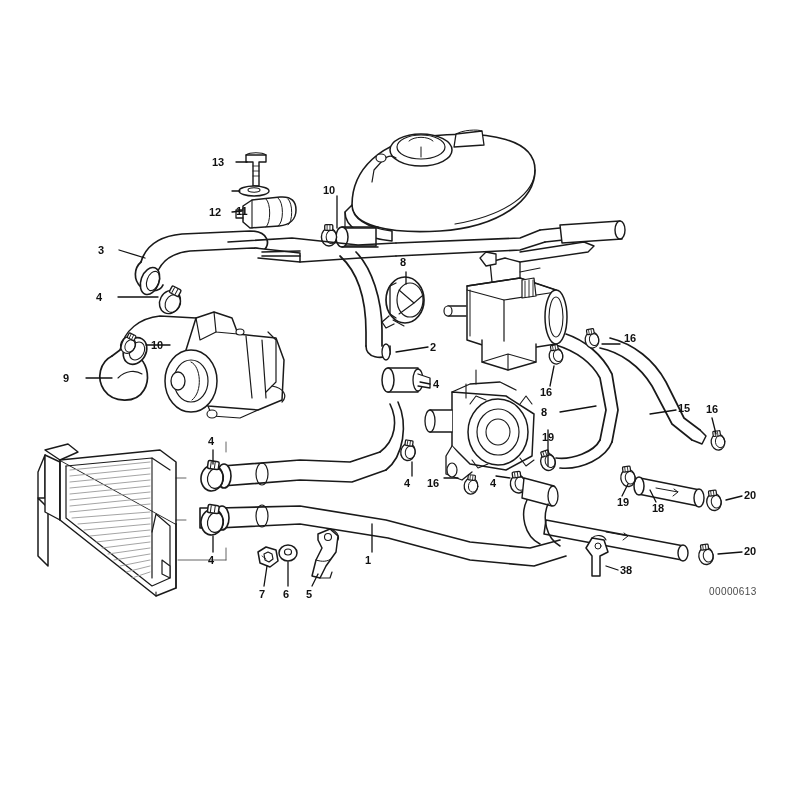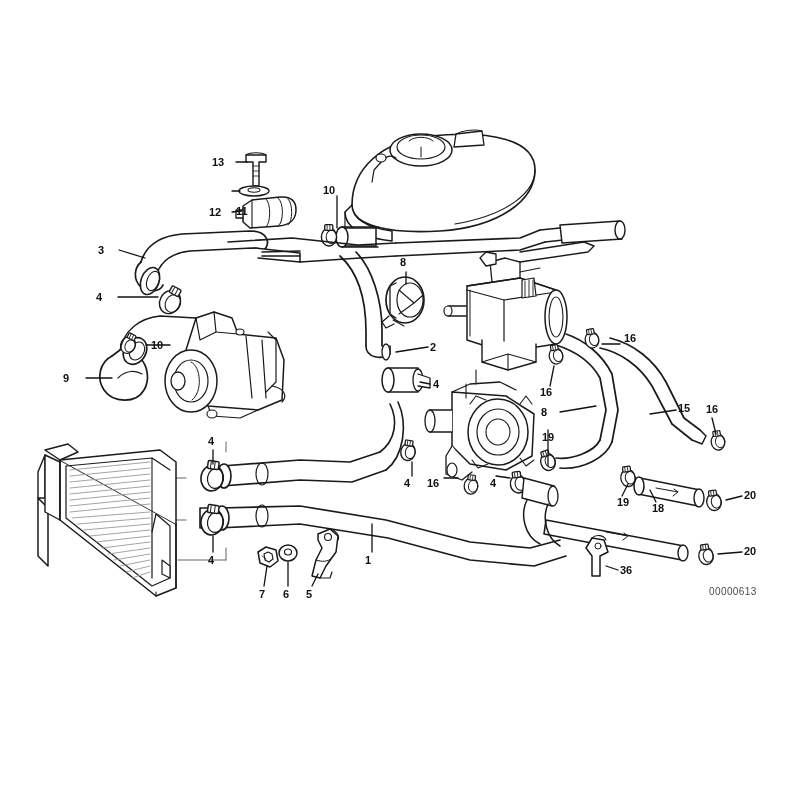--- a/index.html
+++ b/index.html
@@ -463,21 +463,21 @@
     <div class="callout" style="left:678px;top:401px;">15</div>
     <div class="callout" style="left:624px;top:331px;">16</div>
     <div class="callout" style="left:540px;top:385px;">16</div>
     <div class="callout" style="left:706px;top:402px;">16</div>
     <div class="callout" style="left:427px;top:476px;">16</div>
     <div class="callout" style="left:652px;top:501px;">18</div>
     <div class="callout" style="left:542px;top:430px;">19</div>
     <div class="callout" style="left:617px;top:495px;">19</div>
     <div class="callout" style="left:744px;top:488px;">20</div>
     <div class="callout" style="left:744px;top:544px;">20</div>
-    <div class="callout" style="left:620px;top:563px;">36</div>
+    <div class="callout" style="left:620px;top:563px;">38</div>
 
     <div id="ref-number">00000613</div>
   </div>
 
   <div id="footer">
 
     
 
     
   </div>

